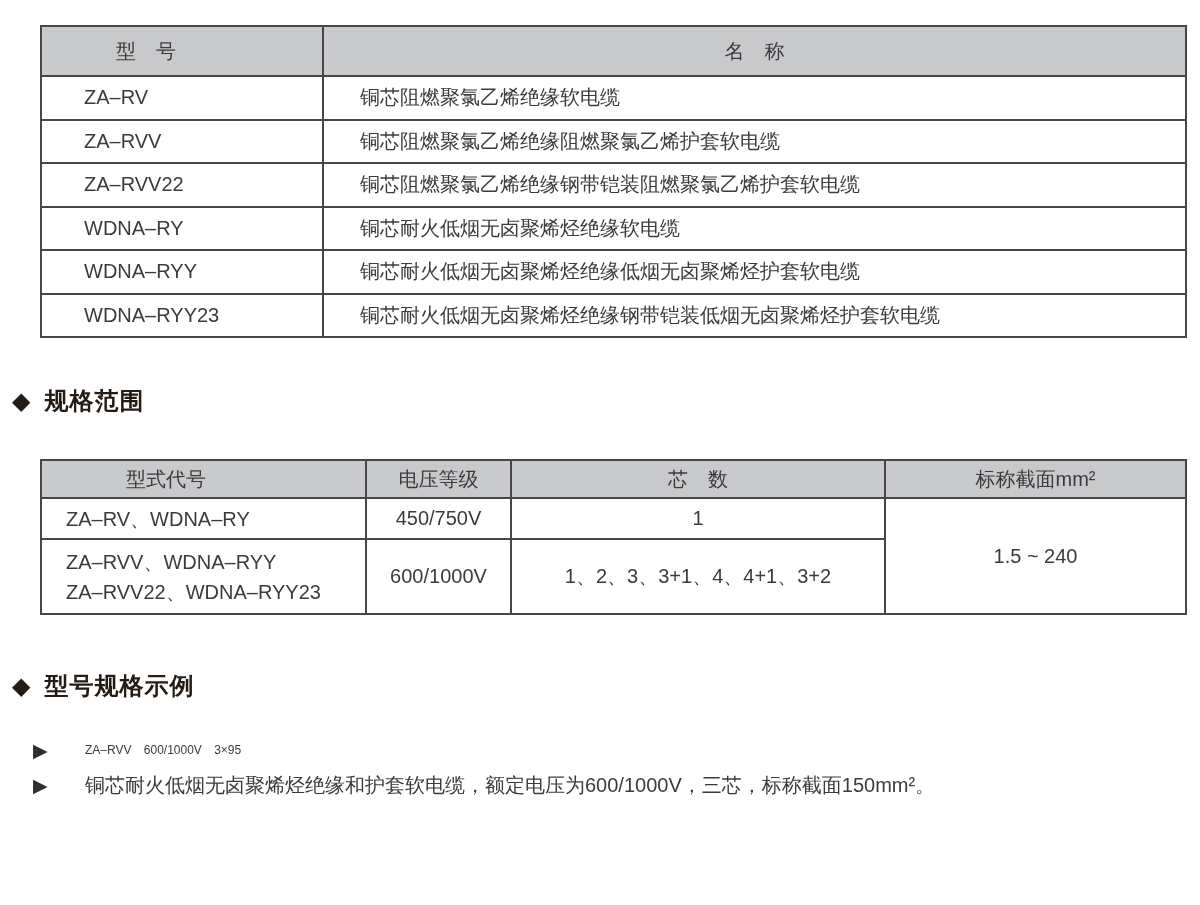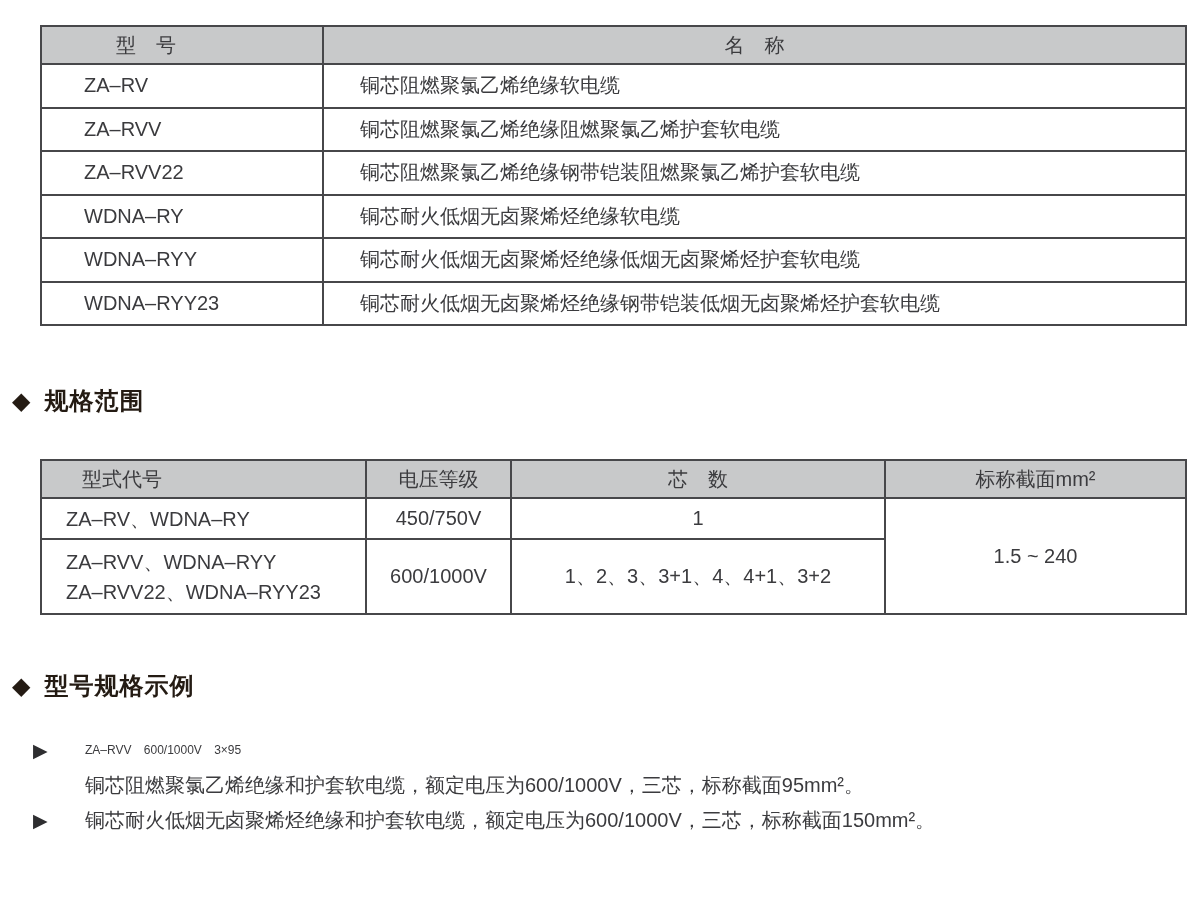--- a/index.html
+++ b/index.html
@@ -33,31 +33,31 @@
     font-size: 20px;
     font-weight: normal;
     text-align: center;
     vertical-align: middle;
     color: var(--text-color);
     padding: 0;
   }
   th { background: var(--header-bg); }
 
   #model-table { top: 25px; }
-  #model-table tr.hdr { height: 38px; padding-left: 40px; }
+  #model-table tr.hdr { height: 50px; padding-left: 40px; }
   #model-table tr.row { height: 43.5px; }
   #model-table .th-model { text-align: left; padding-left: 74px; }
   #model-table .cell-model { text-align: left; padding-left: 42px; }
   #model-table .cell-name  { text-align: left; padding-left: 36px; }
 
   #spec-table { top: 459px; }
   #spec-table tr.hdr { height: 38px; }
   #spec-table tr.r1  { height: 41px; }
   #spec-table tr.r2  { height: 75px; }
-  #spec-table .th-codes { text-align: left; padding-left: 40px; }
+  #spec-table .th-codes { text-align: left; padding-left: 84px; }
   #spec-table .cell-codes { text-align: left; padding-left: 24px; line-height: 30px; }
 
   
   .section-heading {
     position: absolute;
     left: 12px;
     display: flex;
     align-items: center;
     font-size: 24px;
     font-weight: bold;
@@ -180,21 +180,20 @@
 <div id="example-heading" class="section-heading">
   <span class="diamond">◆</span>
   <span>型号规格示例</span>
 </div>
 
 <div id="examples">
   <div class="ex-item">
     <span class="ex-bullet">▶</span>
     <div class="ex-content">
       <div class="ex-title">ZA–RVV 600/1000V 3×95</div>
-      <div class="ex-desc">铜芯阻燃聚氯乙烯绝缘和护套软电缆，额定电压为600/1000V，三芯，标称截面95mm²。</div>
     </div>
   </div>
   <div class="ex-item">
     <span class="ex-bullet">▶</span>
     <div class="ex-content">
       <div class="ex-desc">铜芯耐火低烟无卤聚烯烃绝缘和护套软电缆，额定电压为600/1000V，三芯，标称截面150mm²。</div>
     </div>
   </div>
 </div>
 

